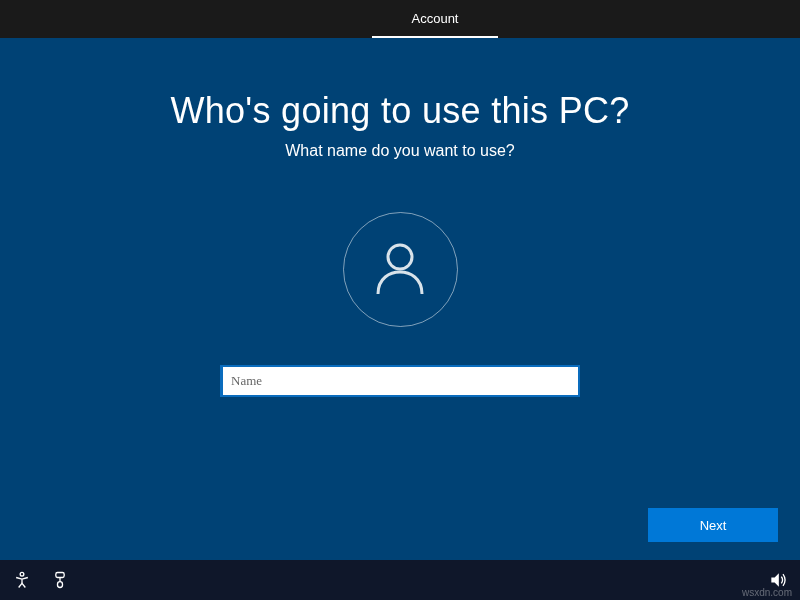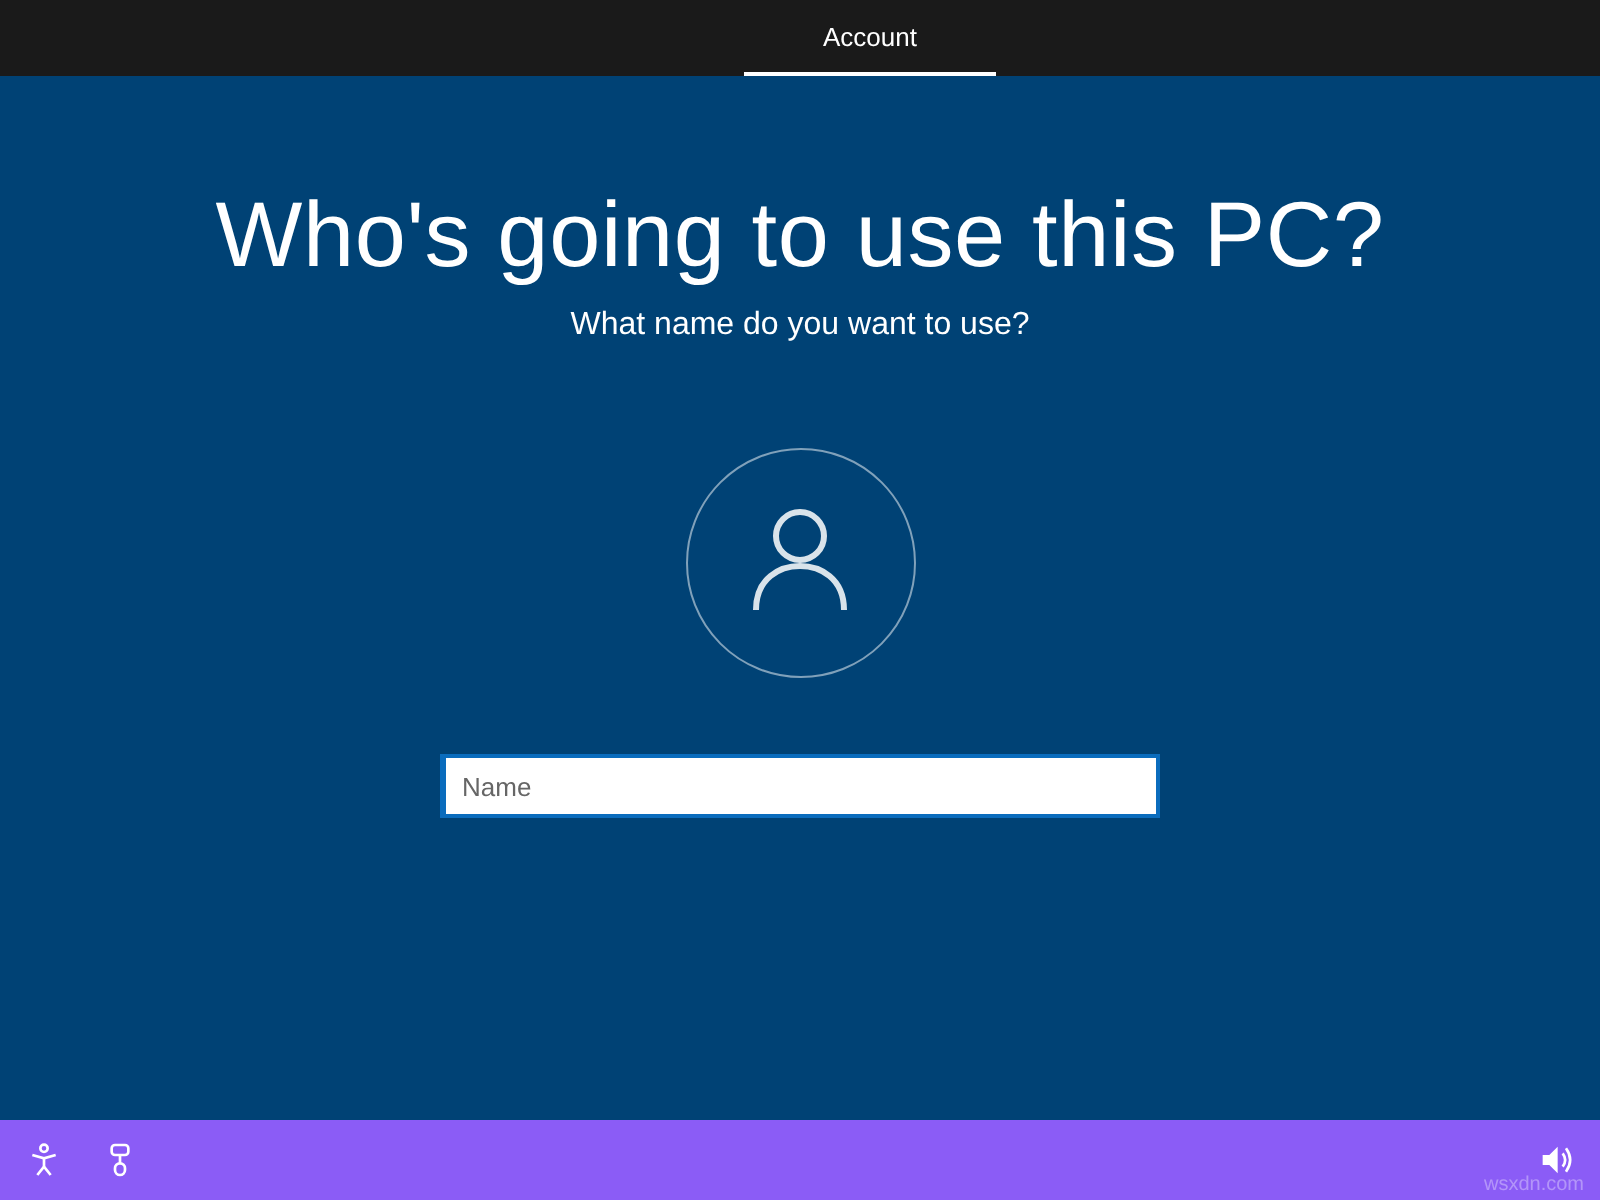--- a/index.html
+++ b/index.html
@@ -37,21 +37,21 @@
     .main-area {
       height: 522px;
       background: #004275;
       display: flex;
       flex-direction: column;
       align-items: center;
       position: relative;
     }
     .heading {
       color: #fff;
-      font-size: 46px;
+      font-size: 36px;
       font-weight: 300;
       margin-top: 52px;
       letter-spacing: 0.3px;
     }
     .subheading {
       color: #fff;
       font-size: 16px;
       font-weight: 400;
       margin-top: 10px;
     }
@@ -71,21 +71,21 @@
     }
     .name-input {
       width: 360px;
       height: 32px;
       background: #fff;
       border: 2px solid #0a6cbd;
       border-left: 3px solid #0a6cbd;
       margin-top: 38px;
       padding: 0 8px;
       font-size: 13px;
-      font-family: Liberation Sans, sans-serif;
+      font-family: Liberation Serif, serif;
       outline: none;
       color: #333;
     }
     .name-input::placeholder {
       color: #666;
     }
     .next-button {
       position: absolute;
       bottom: 18px;
       right: 22px;
@@ -93,21 +93,21 @@
       height: 34px;
       background: #0078d7;
       color: #fff;
       border: none;
       font-size: 13px;
       font-family: inherit;
       cursor: pointer;
     }
     .bottom-bar {
       height: 40px;
-      background: #8b5cf6;
+      background: #0f172a;
       display: flex;
       align-items: center;
       padding: 0 12px;
       position: relative;
     }
     .bottom-left-icons {
       display: flex;
       gap: 18px;
       align-items: center;
     }
@@ -150,20 +150,21 @@
     <span>
       <svg viewBox="0 0 64 64" fill="none" stroke="rgba(255,255,255,0.85)" stroke-width="3">
         <circle cx="32" cy="21" r="12"></circle>
         <path d="M10 58 C10 42, 22 36, 32 36 C42 36, 54 42, 54 58"></path>
       </svg>
     </span>
   </div>
 
   <input type="text" class="name-input" placeholder="Name" style="">
 
+  <button class="next-button">Next</button>
 </div>
 
 <div class="bottom-bar">
   <div class="bottom-left-icons">
     <span class="bottom-icon">
       <svg width="20" height="20" viewBox="0 0 24 24" fill="none" stroke="#fff" stroke-width="1.6">
         <circle cx="12" cy="5" r="2.2"></circle>
         <path d="M5 9 L12 11 L19 9"></path>
         <path d="M12 11 L12 16"></path>
         <path d="M8 21 L12 16 L16 21"></path>

